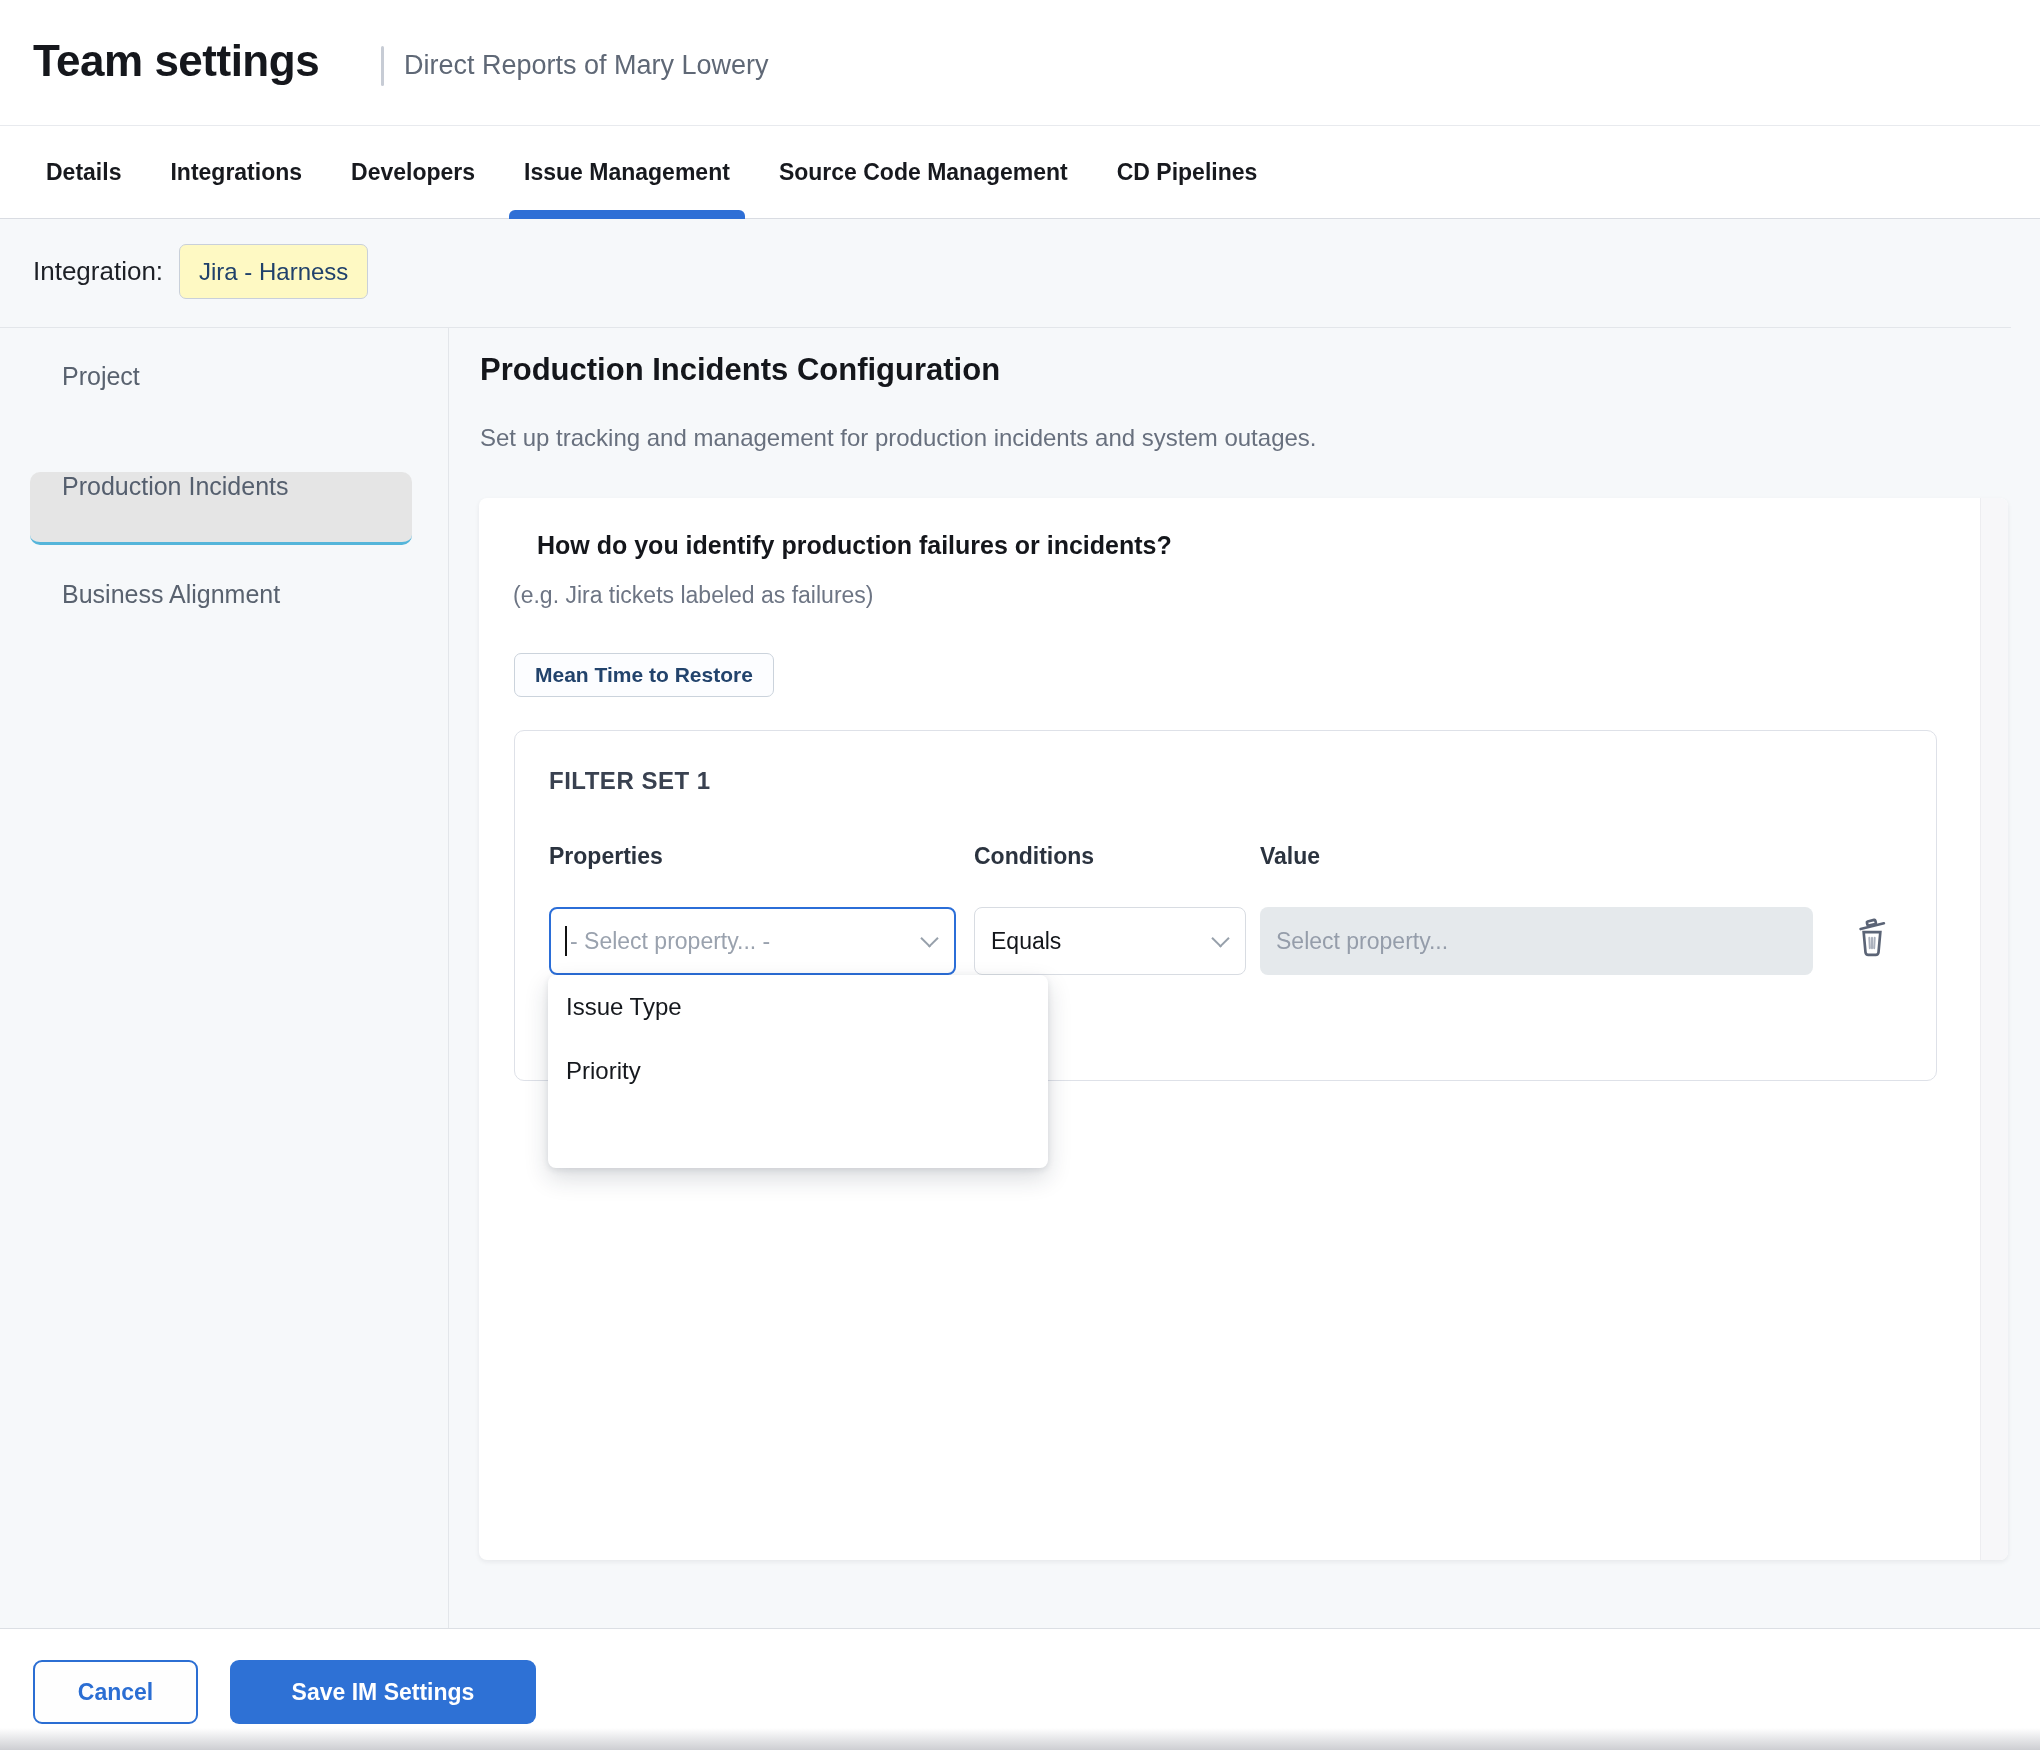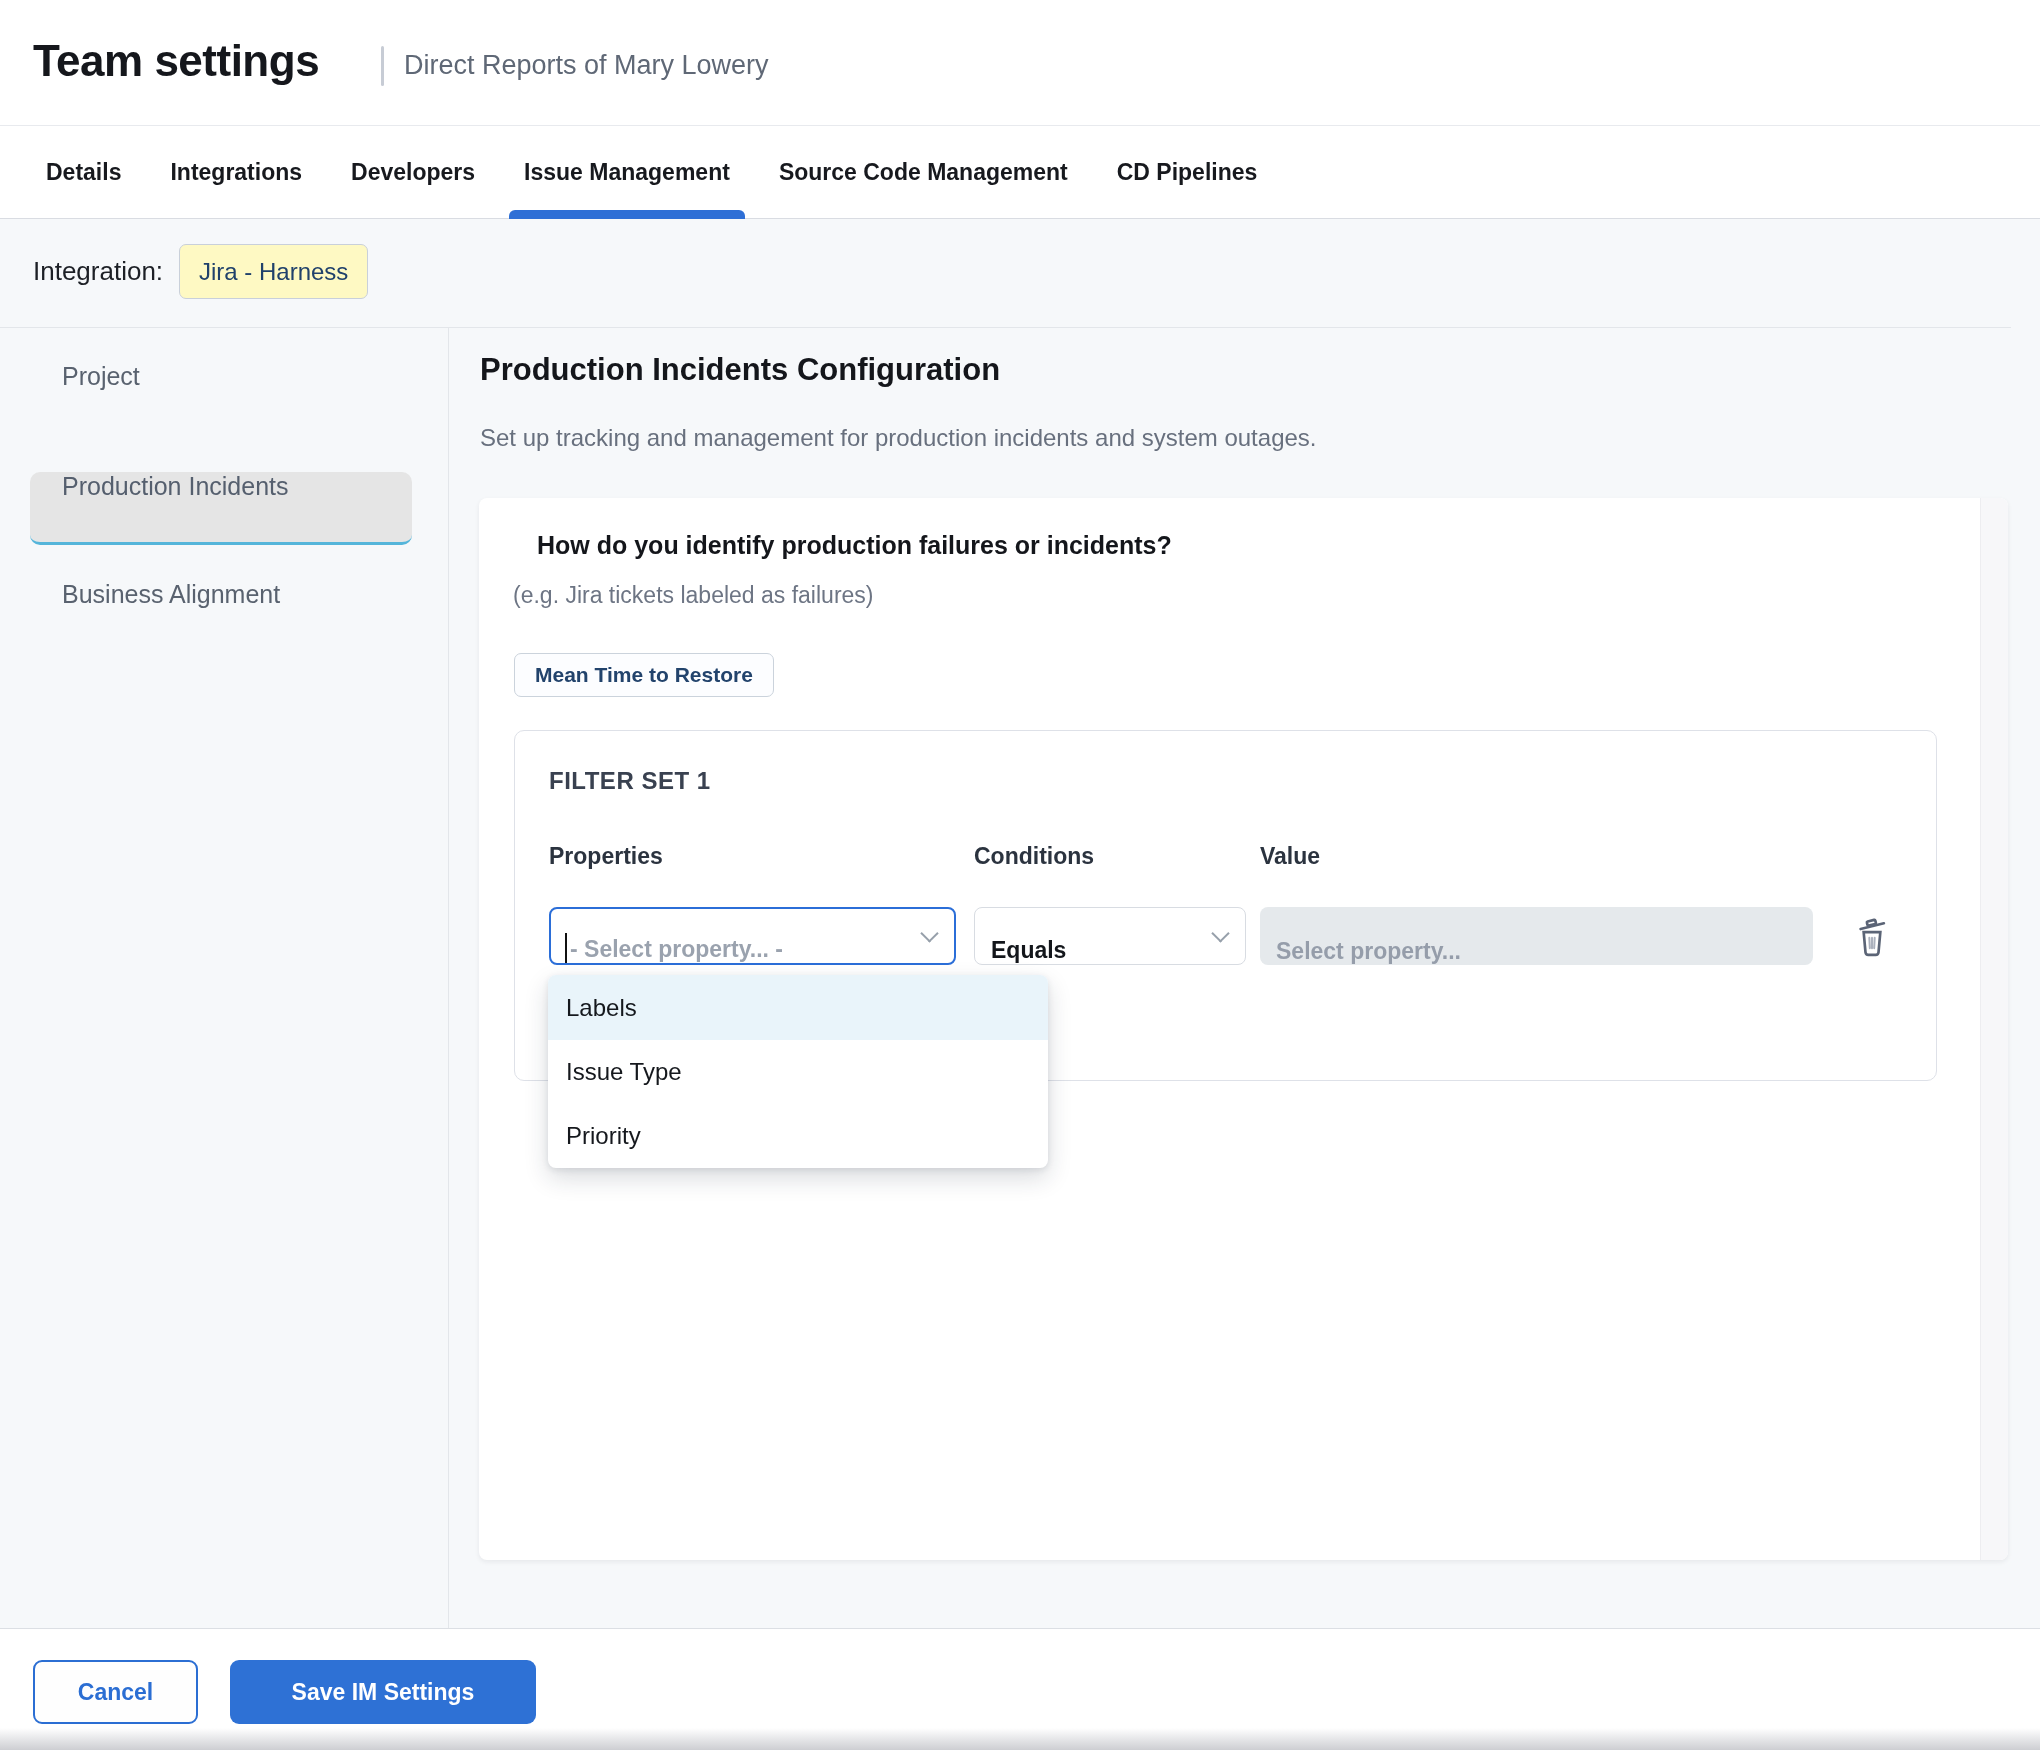--- a/index.html
+++ b/index.html
@@ -43,21 +43,21 @@
 
   .question { position:absolute; left:34px; top:33px; font-size:25px; font-weight:700; color:#14161b;margin-left:24px; }
   .question-hint { position:absolute; left:34px; top:84px; font-size:23px; color:#6d7584; }
   .metric-chip { position:absolute; left:35px; top:155px; height:44px; padding:0 20px; display:flex; align-items:center; background:#fcfdff; border:1px solid #cbd3dc; border-radius:7px; font-size:21px; font-weight:600; color:#22436c; cursor:pointer; }
 
   .filterbox { position:absolute; left:35px; top:232px; width:1423px; height:351px; border:1px solid #dee1e8; border-radius:10px; background:#fff; }
   .fs-title { position:absolute; left:34px; top:36px; font-size:24px; font-weight:700; letter-spacing:.5px; color:#394150; }
   .col-label { position:absolute; top:112px; font-size:23px; font-weight:700; color:#2b333f; }
   .col-props { left:34px; } .col-conds { left:459px; } .col-value { left:745px; }
 
-  .control { position:absolute; top:176px; height:58px; display:flex; align-items:flex-end; border-radius:8px; font-size:23px;font-weight:bold; }
+  .control { position:absolute; top:176px; height:68px; display:flex; align-items:center; border-radius:8px; font-size:23px; }
   .prop-select { left:34px; width:407px; border:2px solid #2b6ed8; background:#fff; padding:0 44px 0 14px; cursor:pointer; }
   .caret { width:2px; height:30px; background:#111; margin-right:3px; flex:none; }
   .placeholder { color:#9aa2ae; white-space:nowrap; overflow:hidden; }
   .cond-select { left:459px; width:272px; border:1px solid #d8dce2; background:#fff; padding:0 44px 0 16px; color:#13161b; cursor:pointer; }
   .chevron { position:absolute; right:18px; top:50%; width:13px; height:13px; border-right:2px solid #97a0ab; border-bottom:2px solid #97a0ab; transform:translateY(-70%) rotate(45deg); }
   .value-input { left:745px; width:553px; background:#e5e9ec; padding:0 16px; color:#959daa; }
   .trash-btn { position:absolute; left:1337px; top:182px; width:40px; height:46px; cursor:pointer; background:none; border:none; }
 
   .dropdown { position:absolute; left:548px; top:975px; width:500px; height:193px; background:#fff; border-radius:8px; box-shadow:0 10px 24px rgba(25,35,55,.16), 0 2px 6px rgba(25,35,55,.10); overflow:hidden; z-index:10; }
   .option { height:64px; display:flex; align-items:center; padding-left:18px; font-size:24px; color:#15181d; cursor:pointer; }
@@ -160,23 +160,20 @@
         <g transform="rotate(-14 12 7)">
           <line x1="4.8" y1="7.6" x2="19.2" y2="7.6"></line>
           <rect x="9.4" y="4.2" width="5.2" height="2.6" rx="0.6" fill="none"></rect>
         </g>
       </svg>
     </button>
   </div>
 </div>
 
 <div class="dropdown">
-  <div class="option highlighted">
-      <span>Labels</span>
-    </div>
   <div class="option">
       <span>Issue Type</span>
     </div>
   <div class="option">
       <span>Priority</span>
     </div>
 </div>
 
 <div class="footer">
   <button class="btn btn-cancel">Cancel</button>

